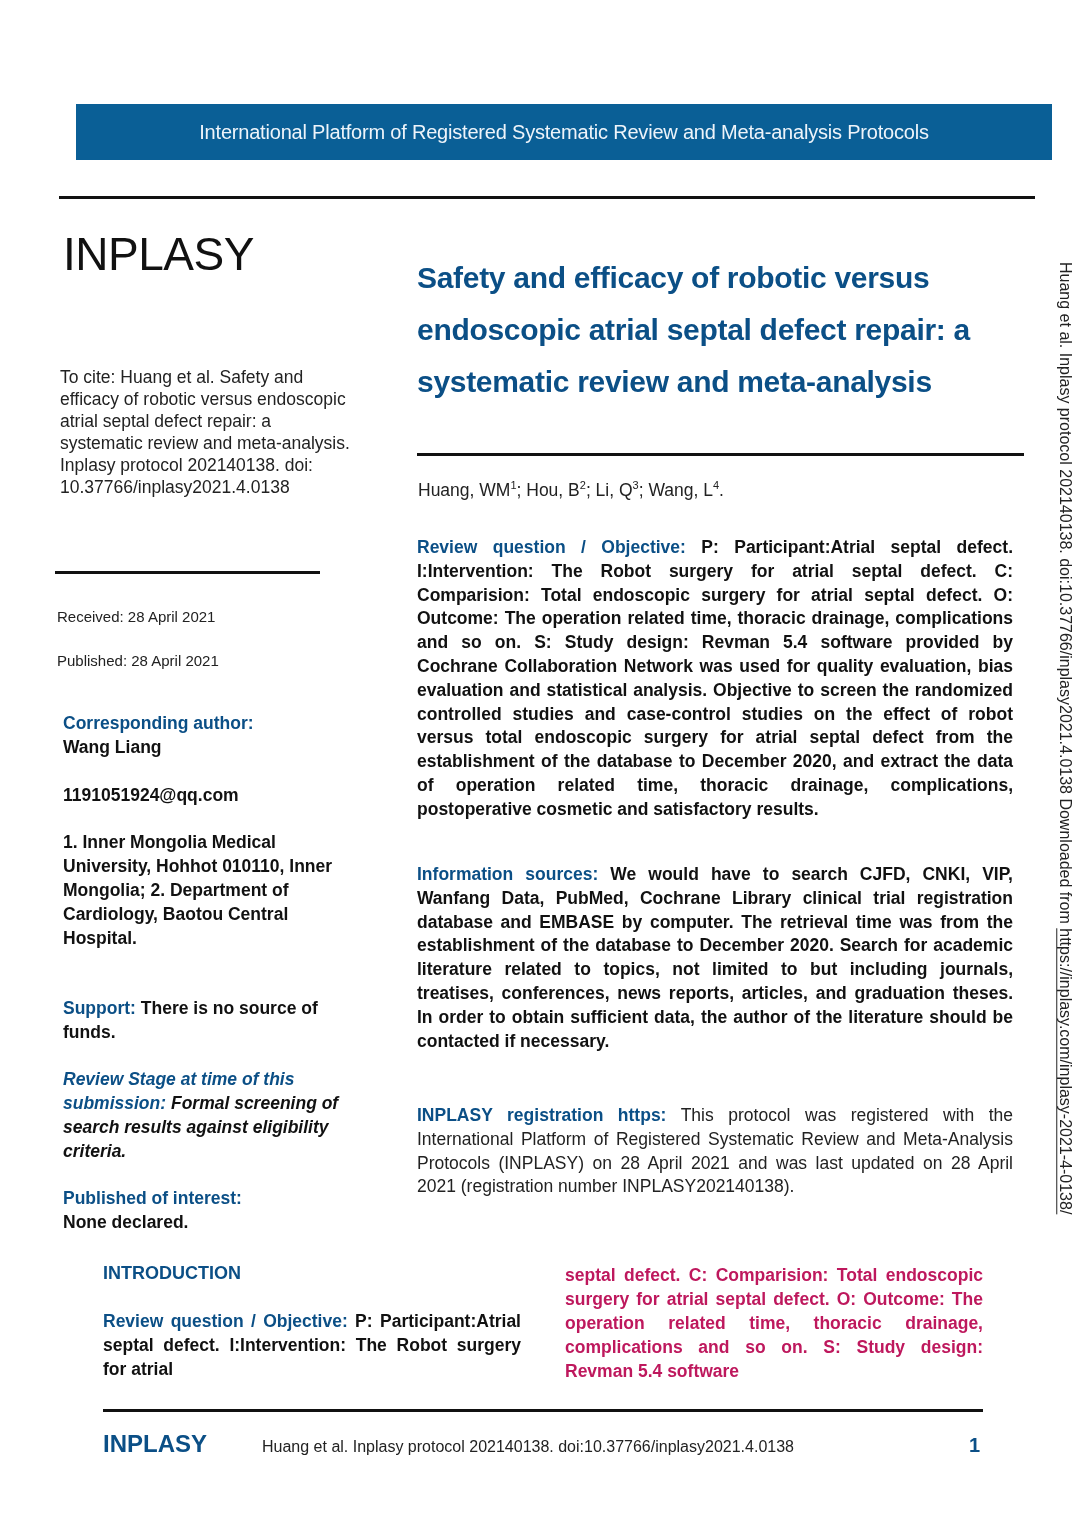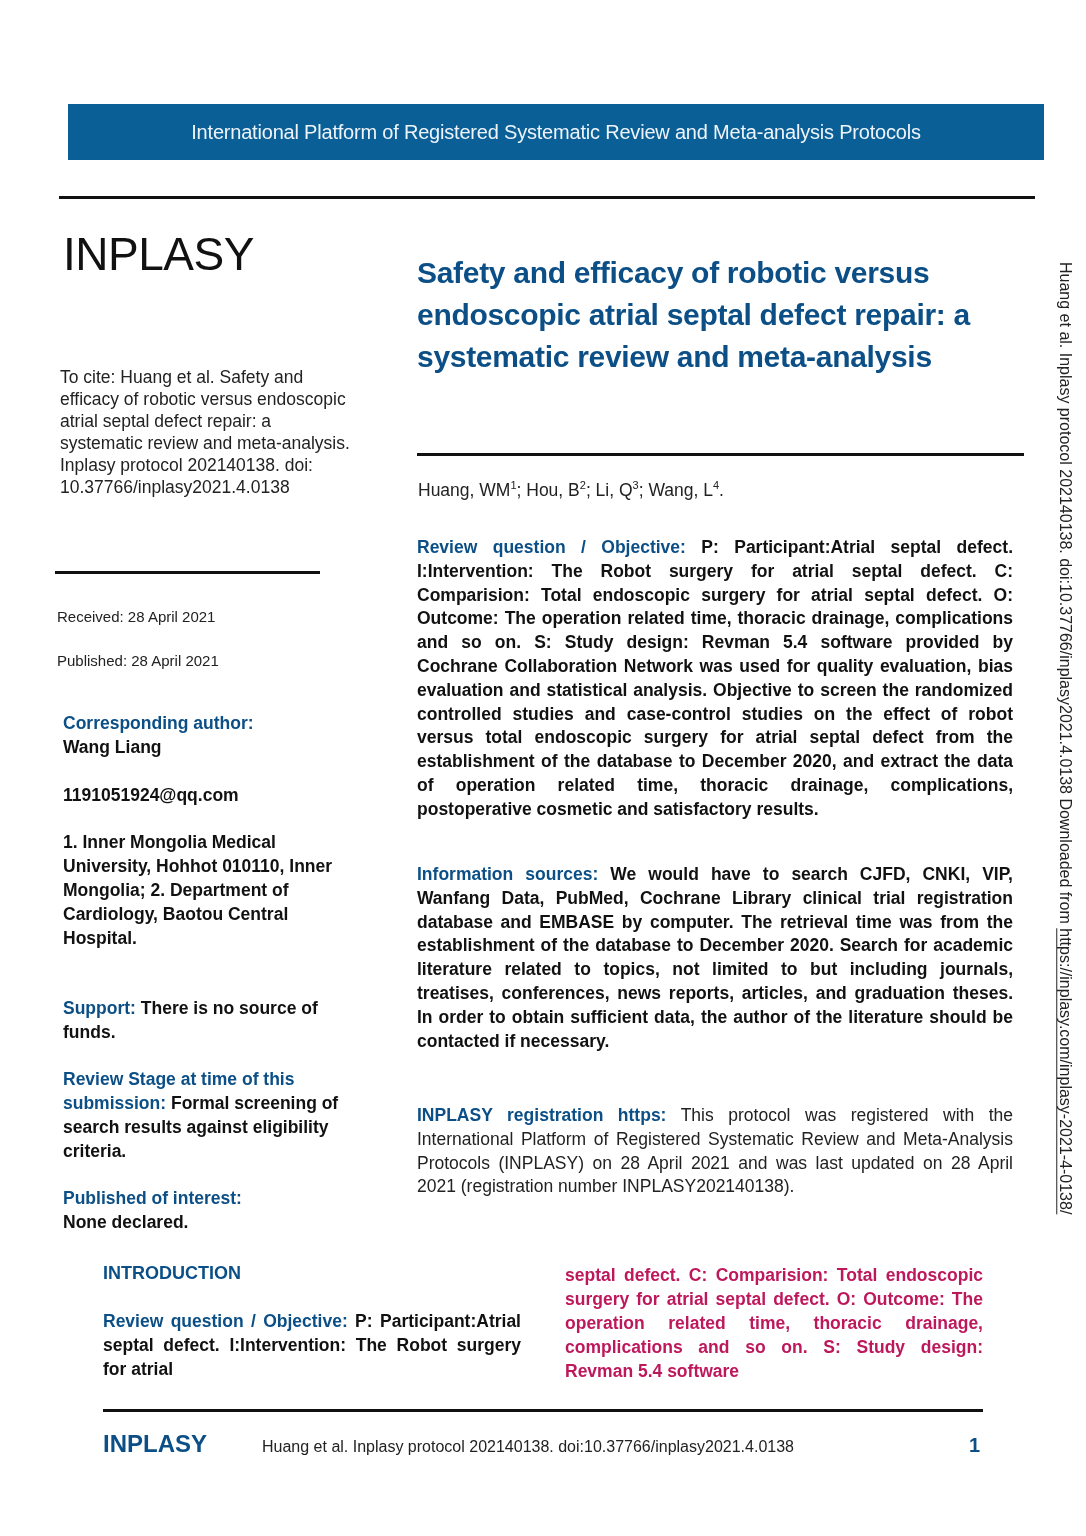--- a/index.html
+++ b/index.html
@@ -1,41 +1,41 @@
 <!DOCTYPE html>
 <html><head>
   <meta charset="utf-8">
   <style>
     * { box-sizing: border-box; margin: 0; padding: 0; }
     html, body { width: 1086px; height: 1536px; background: #ffffff; overflow: hidden; }
     body { position: relative; font-family: "Liberation Sans", sans-serif; color: #111111; }
 
     .banner {
-      position: absolute; left: 68px; top: 104px; width: 976px; height: 56px;
+      position: absolute; left: 76px; top: 104px; width: 976px; height: 56px;
       background: #0a5f96; color: #eef4fa;
       display: flex; align-items: center; justify-content: center;
       font-size: 20px; letter-spacing: -0.2px;
       font-family: "Liberation Sans", sans-serif;
     }
     .rule-top { position: absolute; left: 59px; top: 196px; width: 976px; height: 3px; background: #111; }
 
     .brand { position: absolute; left: 63px; top: 226px; font-size: 46px; line-height: 56px; color: #111; font-weight: normal; letter-spacing: -0.5px; }
 
     .cite { position: absolute; left: 60px; top: 366px; width: 290px; font-size: 17.5px; line-height: 22px; color: #222; }
 
     .rule-left { position: absolute; left: 55px; top: 571px; width: 265px; height: 3px; background: #111; }
 
     .date-line { position: absolute; left: 57px; font-size: 15px; color: #222; }
     .received { top: 608px; }
     .published { top: 652px; }
 
     .side-block { position: absolute; left: 63px; width: 290px; font-size: 17.5px; line-height: 24px; font-weight: bold; color: #111; }
     .label-blue { color: #0b4f86; font-weight: bold; }
 
-    .title { position: absolute; left: 417px; top: 252px; width: 620px; font-size: 30px; line-height: 42px; font-weight: bold; color: #0b4f86; letter-spacing: -0.3px; }
+    .title { position: absolute; left: 417px; top: 252px; width: 620px; font-size: 30px; line-height: 52px; font-weight: bold; color: #0b4f86; letter-spacing: -0.3px; }
 
     .rule-right { position: absolute; left: 417px; top: 453px; width: 607px; height: 3px; background: #111; }
 
     .authors { position: absolute; left: 418px; top: 480px; font-size: 17.5px; color: #222; }
     .authors sup { font-size: 11px; vertical-align: super; line-height: 0; }
 
     .main-para { position: absolute; left: 417px; width: 596px; font-size: 17.5px; line-height: 23.8px; text-align: justify; font-weight: bold; color: #111; }
     .main-para .normal { font-weight: normal; color: #222; }
 
     .intro-heading { position: absolute; left: 103px; top: 1263px; font-size: 18px; font-weight: bold; color: #0b4f86; }
@@ -79,21 +79,21 @@
 </div>
 <div class="side-block" style="top:783px;">
   <div>1191051924@qq.com</div>
 </div>
 <div class="side-block" style="top:830px;">
   <div>1. Inner Mongolia Medical University, Hohhot 010110, Inner Mongolia; 2. Department of Cardiology, Baotou Central Hospital.</div>
 </div>
 <div class="side-block" style="top:996px;">
   <span class="label-blue">Support:</span><span> There is no source of funds.</span>
 </div>
-<div class="side-block" style="top:1067px;">
+<div class="side-block" style="top:1067px;font-style:italic;">
   <span class="label-blue">Review Stage at time of this submission:</span><span> Formal screening of search results against eligibility criteria.</span>
 </div>
 <div class="side-block" style="top:1186px;">
   <div class="label-blue">Published of interest:</div>
   <div>None declared.</div>
 </div>
 
 <h1 class="title">Safety and efficacy of robotic versus endoscopic atrial septal defect repair: a systematic review and meta-analysis</h1>
 <div class="rule-right"></div>
 

